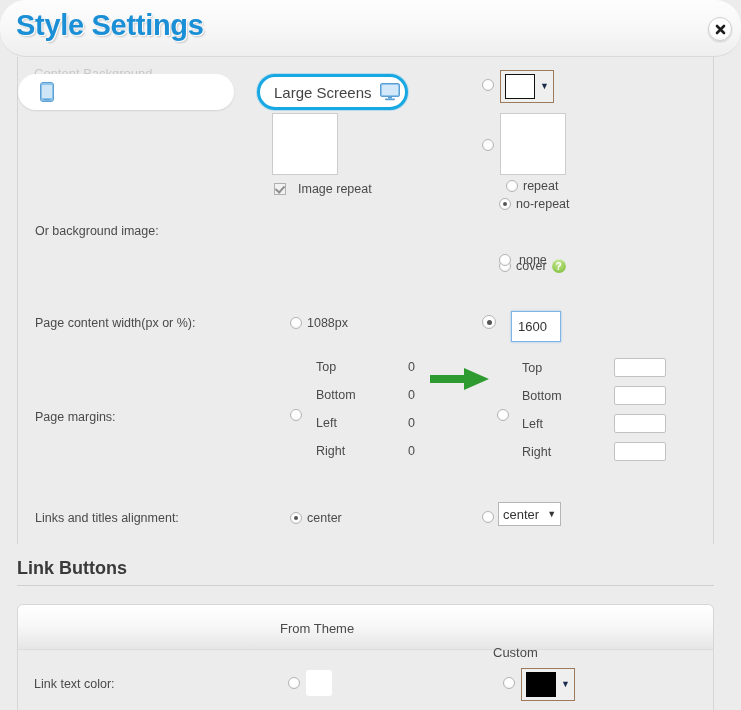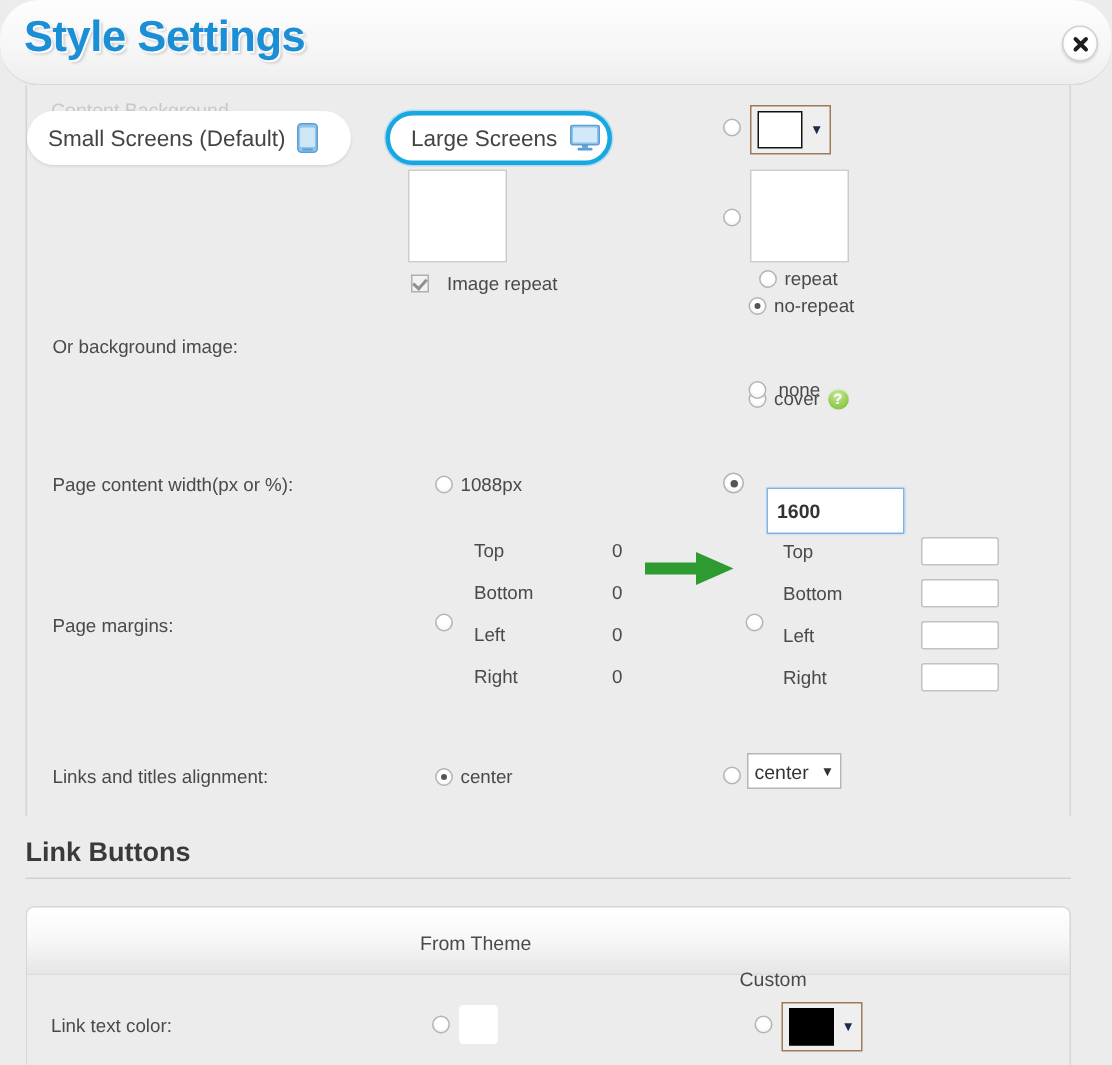--- a/index.html
+++ b/index.html
@@ -265,21 +265,20 @@
       </svg>
     </div>
   </div>
 
   <div class="settings-panel">
 
     <div class="ghost-label">Content Background</div>
 
     <div class="tabs-wrap">
       <div class="tab tab-small">
-        <span class="tab-label">Small Screens (Default)</span>
         <span class="tab-icon">
           <svg width="14" height="20" viewBox="0 0 14 20">
             <rect x="0.5" y="0.5" width="13" height="19" rx="2.5" fill="#8ec3ea" stroke="#5b9fd4"></rect>
             <rect x="2" y="3" width="10" height="13" rx="1" fill="#cfe6f7"></rect>
             <rect x="3.5" y="17" width="7" height="1.3" rx="0.6" fill="#5b9fd4"></rect>
           </svg>
         </span>
       </div>
       <div class="tab tab-large">
         <span class="tab-label">Large Screens</span>
@@ -336,21 +335,21 @@
 
     <div class="row" style="top:250px;height:48px;">
       <div class="row-label" style="top:9px;">Page content width(px or %):</div>
 
       <div class="opt-line" style="position:absolute;left:272px;top:9px;">
         <span class="radio"></span>
         <span>1088px</span>
       </div>
 
       <span class="radio big checked" style="position:absolute;left:464px;top:8px;"></span>
-      <input class="text-input focused" style="position: absolute; left: 493px; top: 18px; width: 92px; height: 31px; font-weight: bold;" value="1600">
+      <input class="text-input focused" style="position: absolute; left: 493px; top: 4px; width: 50px; height: 31px;" value="1600">
     </div>
 
     <div class="green-arrow">
       <svg width="60" height="24" viewBox="0 0 60 24">
         <path d="M0 8 H34 V1 L59 12 L34 23 V16 H0 Z" fill="#2e9b30"></path>
       </svg>
     </div>
 
     <div class="row" style="top:300px;height:115px;">
       <div class="row-label" style="top:53px;">Page margins:</div>

